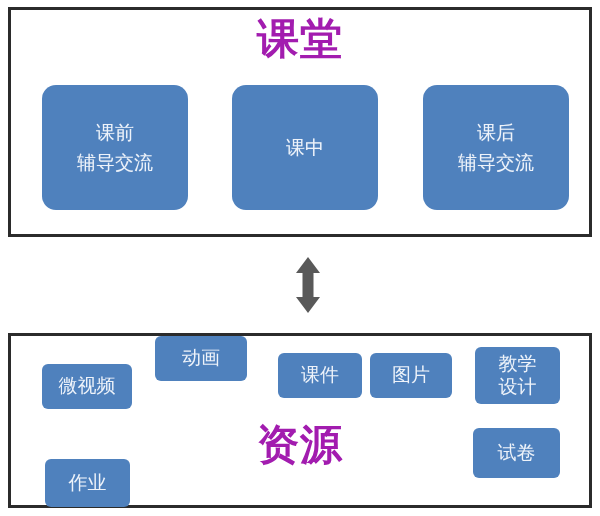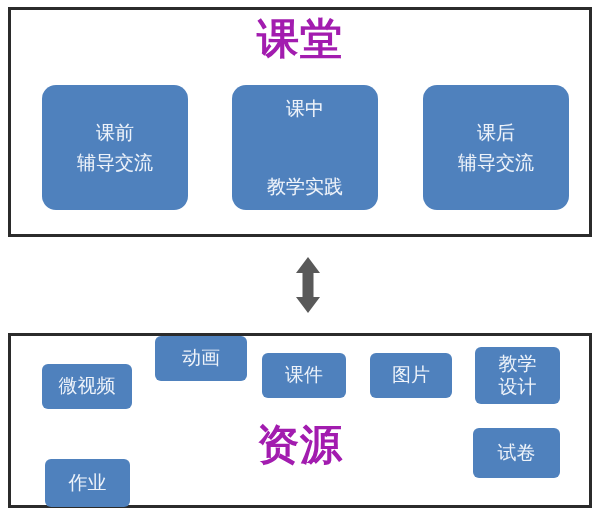--- a/index.html
+++ b/index.html
@@ -100,42 +100,41 @@
     display: flex;
     flex-direction: column;
     align-items: center;
     justify-content: center;
     font-size: 19px;
     line-height: 1.18;
     white-space: nowrap;
   }
   .chip-weishipin { left: 42px;  top: 353px; width: 90px;  height: 45px; margin-top: 11px; }
   .chip-donghua   { left: 155px; top: 336px; width: 92px;  height: 45px; }
-  .chip-kejian    { left: 262px; top: 353px; width: 84px;  height: 45px; }
+  .chip-kejian    { left: 278px; top: 353px; width: 84px;  height: 45px; }
   .chip-tupian    { left: 370px; top: 353px; width: 82px;  height: 45px; }
   .chip-jiaoxue   { left: 475px; top: 347px; width: 85px;  height: 57px; }
   .chip-zuoye     { left: 45px;  top: 432px; width: 85px;  height: 48px; margin-top: 27px; }
   .chip-shijuan   { left: 473px; top: 428px; width: 87px;  height: 50px; }
   .chip-line { display: block; }
 </style>
 </head>
 <body>
 
 <div class="frame frame-classroom"></div>
 
 <div class="section-title title-classroom">课堂</div>
 
 <div class="phase-box phase-1">
   <span class="phase-line">课前</span>
   <span class="phase-line">辅导交流</span>
 </div>
 
 <div class="phase-box phase-2">
   <span class="phase-line">课中</span>
-  <span class="phase-line">教学实践</span>
 </div>
 
 <div class="phase-box phase-3">
   <span class="phase-line">课后</span>
   <span class="phase-line">辅导交流</span>
 </div>
 
 <div class="arrow-connector">
   <svg width="28" height="58" viewBox="0 0 28 58" xmlns="http://www.w3.org/2000/svg">
     <polygon points="14,1 26,17 19.5,17 19.5,41 26,41 14,57 2,41 8.5,41 8.5,17 2,17" fill="#595959"></polygon>

